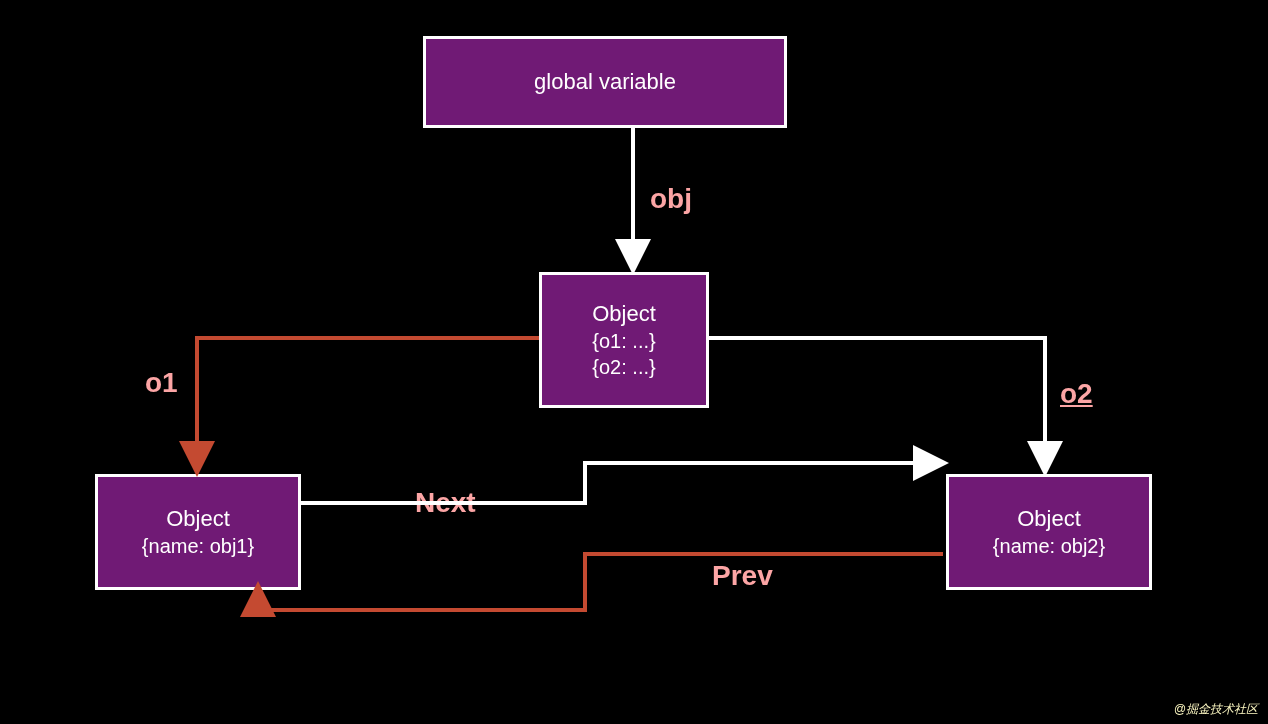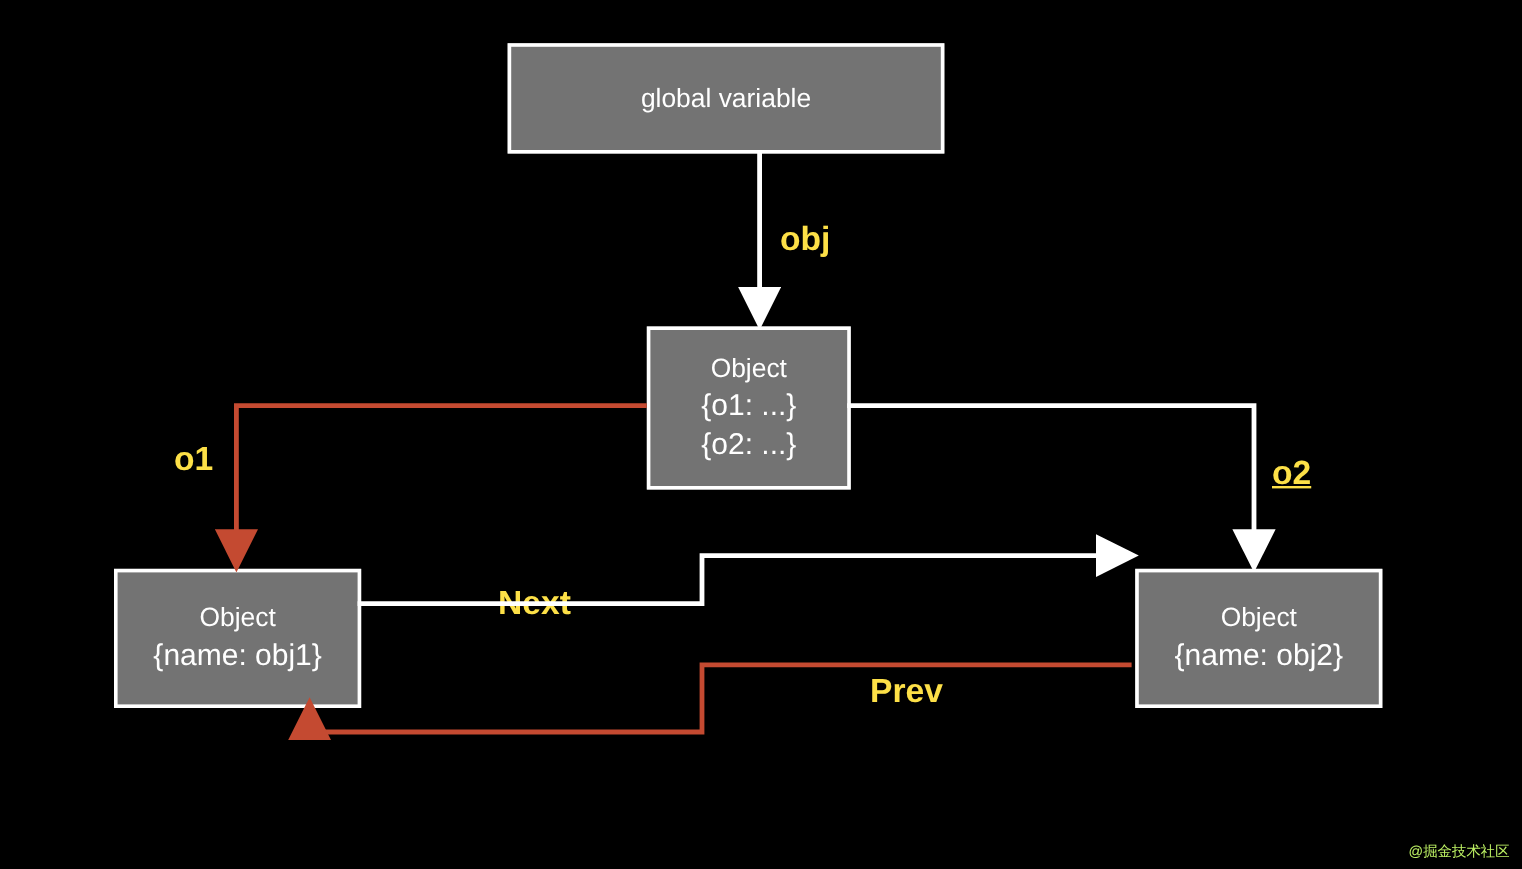--- a/index.html
+++ b/index.html
@@ -9,42 +9,43 @@
     height: 724px;
     background: #000;
     color: #fff;
     font-family: "Segoe UI", "Microsoft YaHei", Arial, sans-serif;
     position: relative;
     overflow: hidden;
   }
   .box {
     position: absolute;
     border: 3px solid #fff;
-    background: #737373;
+    background: #701a75;
     display: flex;
     flex-direction: column;
     justify-content: center;
     align-items: center;
     text-align: center;
     line-height: 1.3;
   }
   .box .title { font-size: 22px; }
-  .box .sub   { font-size: 25px; }
+  .box .sub   { font-size: 20px; }
   .label {
     position: absolute;
     font-size: 28px;
     font-weight: 700;
-    color: #fde047;
+    color: #fca5a5;
   }
   .watermark {
     position: absolute;
     right: 10px;
     bottom: 6px;
     font-size: 12px;
-    color: #bef264;
+    color: #fef9c3;
+    font-style: italic;
   }
   svg.arrows {
     position: absolute;
     inset: 0;
     width: 1268px;
     height: 724px;
     pointer-events: none;
   }
 </style>
 </head>
@@ -67,21 +68,21 @@
 
 <div class="box" style="left:946px; top:474px; width:200px; height:110px;">
   <span class="title">Object</span>
   <span class="sub">{name: obj2}</span>
 </div>
 
 <span class="label" style="left:650px; top:183px;">obj</span>
 <span class="label" style="left:145px; top:367px;">o1</span>
 <span class="label" style="left:1060px; top:378px;text-decoration:underline;">o2</span>
 <span class="label" style="left:415px; top:487px;">Next</span>
-<span class="label" style="left:712px; top:560px;margin-left:13px;">Prev</span>
+<span class="label" style="left:712px; top:560px;">Prev</span>
 
 <span class="watermark">@掘金技术社区</span>
 
 <svg class="arrows">
   <defs>
     <marker id="arrW" viewBox="0 0 12 12" refX="10" refY="6" markerWidth="9" markerHeight="9" orient="auto">
       <path d="M0,0 L12,6 L0,12 Z" fill="#ffffff"></path>
     </marker>
     <marker id="arrR" viewBox="0 0 12 12" refX="10" refY="6" markerWidth="9" markerHeight="9" orient="auto">
       <path d="M0,0 L12,6 L0,12 Z" fill="#c44a31"></path>

